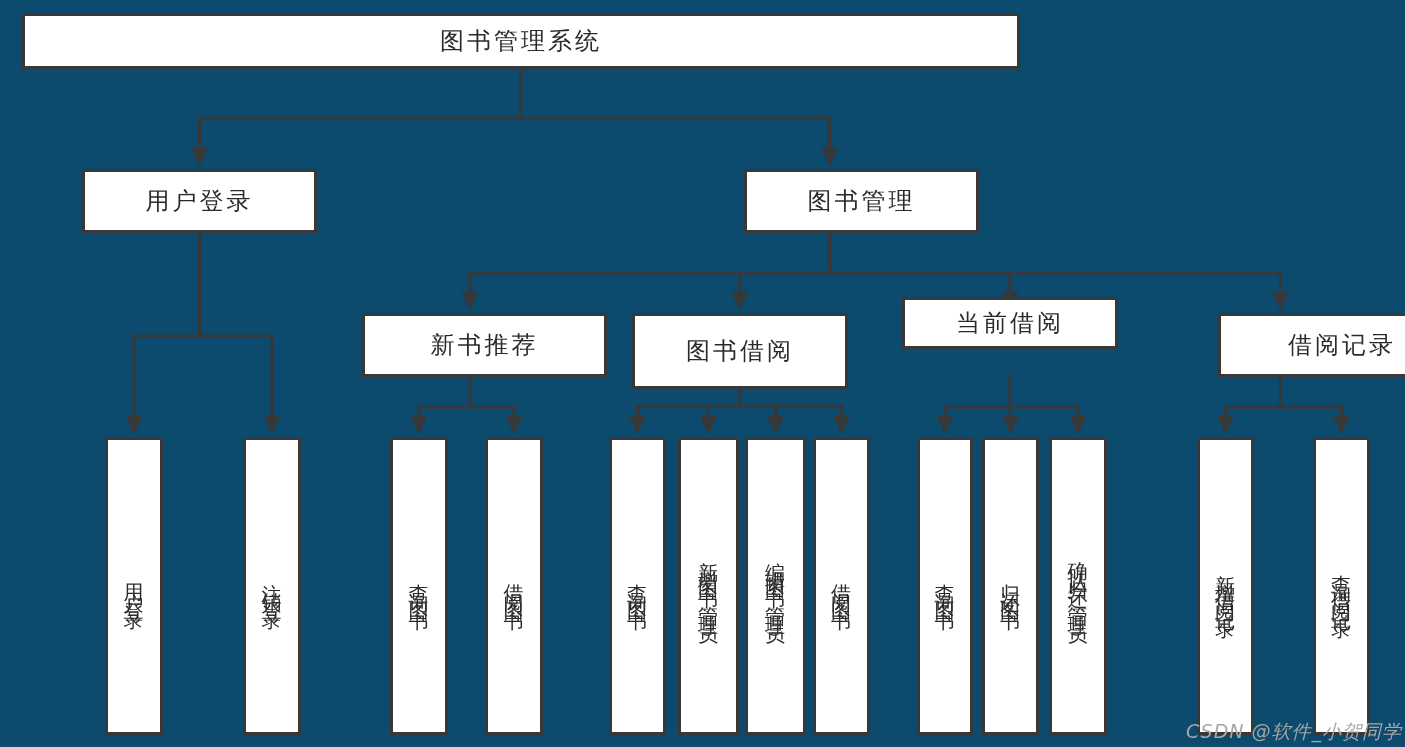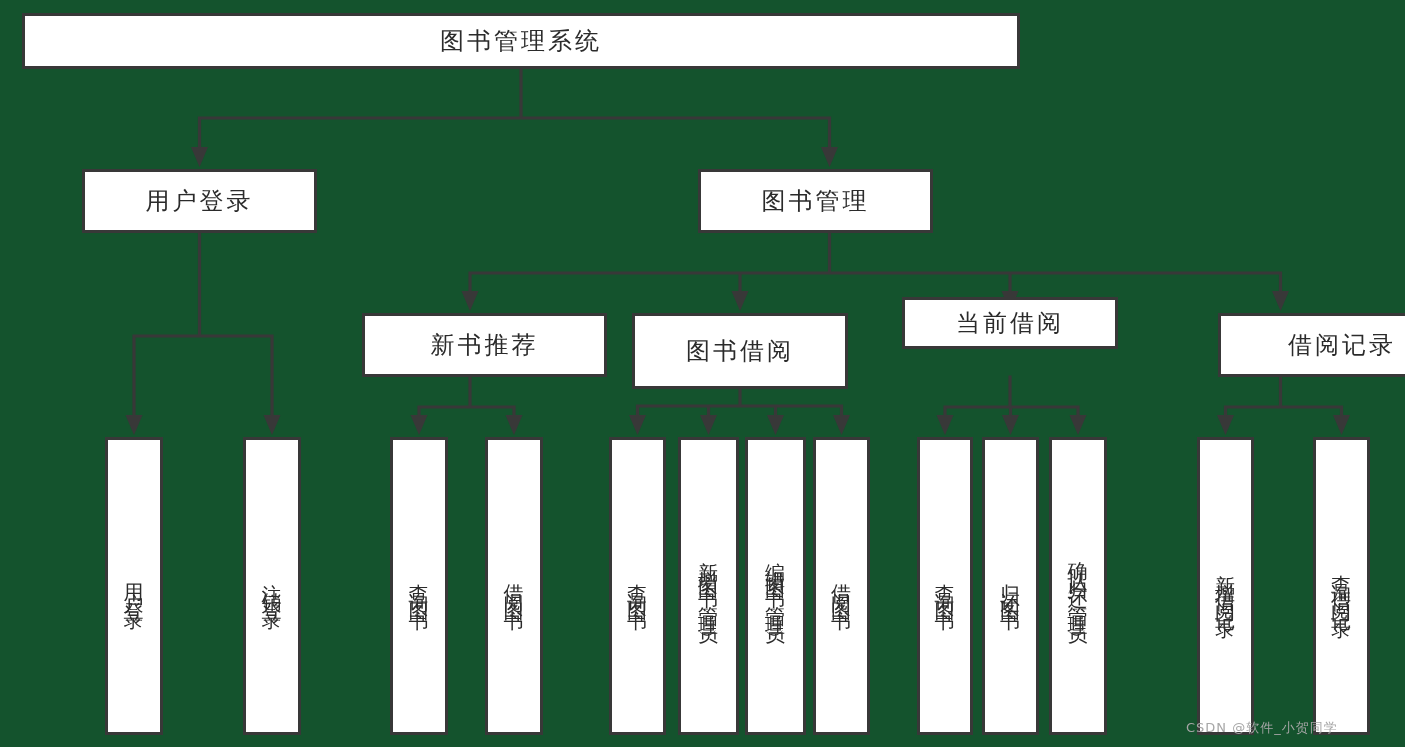--- a/index.html
+++ b/index.html
@@ -5,21 +5,21 @@
   :root{
     --line:#383838;
     --text:#2b2b2b;
     --wm:#a6a6a6;
   }
   html,body{margin:0;padding:0;background:#ffffff;}
   body{font-family:"DejaVu Sans",sans-serif;}
   #stage{
     position:relative;
     width:1405px;height:747px;
-    background:#14532d;
+    background:#0c4a6e;
     overflow:hidden;
   }
   #wires{position:absolute;left:0;top:0;width:1405px;height:747px;}
   .box{
     position:absolute;
     box-sizing:border-box;
     border:3px solid var(--line);
     background:#ffffff;
     color:var(--text);
     display:flex;align-items:center;justify-content:center;
@@ -37,24 +37,25 @@
   }
   .box-v .vlabel{
     writing-mode:vertical-lr;
     text-orientation:mixed;
     letter-spacing:9px;
     white-space:nowrap;
   }
   #watermark{
     position:absolute;
     left:1186px;top:719px;
-    font-size:13px;
+    font-size:19px;
     color:var(--wm);
     letter-spacing:1px;
     white-space:nowrap;
+    font-style:italic;
   }
 </style>
 </head>
 <body>
 
 <div id="stage">
 
   <svg id="wires" viewBox="0 0 1405 747" xmlns="http://www.w3.org/2000/svg" fill="none" stroke="#383838" stroke-width="3.2" stroke-linecap="square">
 
     <g>
@@ -105,21 +106,21 @@
     </g>
   </svg>
 
   <div class="box box-h" style="left:22px;top:13px;width:998px;height:56px;">
     <span>图书管理系统</span>
   </div>
 
   <div class="box box-h" style="left:82px;top:169px;width:235px;height:64px;">
     <span>用户登录</span>
   </div>
-  <div class="box box-h" style="left:698px;top:169px;width:235px;height:64px;">
+  <div class="box box-h" style="left:744px;top:169px;width:235px;height:64px;">
     <span>图书管理</span>
   </div>
 
   <div class="box box-h" style="left:362px;top:313px;width:245px;height:64px;">
     <span>新书推荐</span>
   </div>
   <div class="box box-h" style="left:632px;top:313px;width:216px;height:76px;">
     <span>图书借阅</span>
   </div>
   <div class="box box-h" style="left:902px;top:297px;width:216px;height:52px;justify-content:center;">

